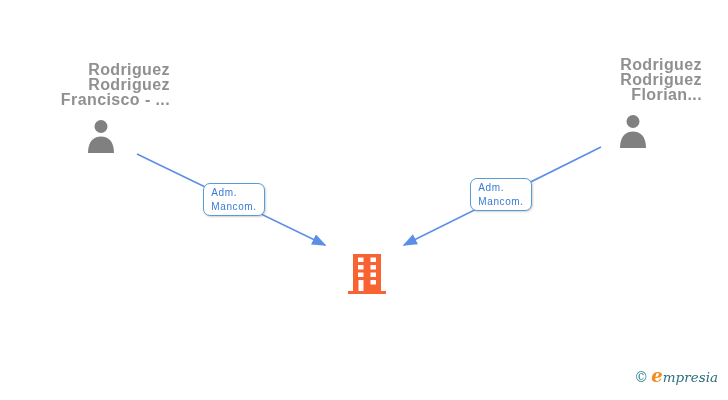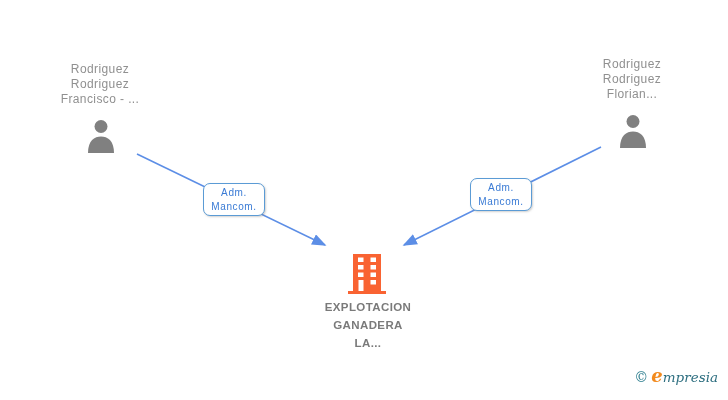--- a/index.html
+++ b/index.html
@@ -23,26 +23,27 @@
   }
   .node {
     position: absolute;
     z-index: 2;
     text-align: center;
     cursor: pointer;
   }
   .person-label {
     position: absolute;
     width: 140px;
-    text-align: center;
+    text-align: right;
     color: #909090;
-    font-size: 12px;
+    font-size: 16px;
     line-height: 15px;
     letter-spacing: 0.4px;
     white-space: pre-line;
+    font-weight: bold;
   }
   .person-icon {
     position: absolute;
     width: 28px;
     height: 34px;
   }
   .person-icon svg { display: block; width: 100%; height: 100%; }
   .company-icon {
     position: absolute;
     width: 38px;
@@ -65,21 +66,21 @@
     z-index: 3;
     width: 60px;
     height: 31px;
     background: #ffffff;
     border: 1.5px solid #5b9bd5;
     border-radius: 7px;
     box-shadow: 1px 1px 2px rgba(120,120,120,0.35);
     display: flex;
     align-items: center;
     justify-content: center;
-    text-align: center;
+    text-align: left;
   }
   .edge-label-text {
     color: #3a7bd5;
     font-size: 10px;
     line-height: 14px;
     letter-spacing: 0.6px;
     white-space: pre-line;
   }
   .logo {
     position: absolute;
@@ -156,23 +157,20 @@
         <rect x="10" y="18.5" width="5.5" height="4.5" fill="#ffffff"></rect>
 
         <rect x="10.5" y="26" width="5" height="11" fill="#ffffff"></rect>
 
         <rect x="22.5" y="3.5" width="5.5" height="4.5" fill="#ffffff"></rect>
         <rect x="22.5" y="11" width="5.5" height="4.5" fill="#ffffff"></rect>
         <rect x="22.5" y="18.5" width="5.5" height="4.5" fill="#ffffff"></rect>
         <rect x="22.5" y="26" width="5.5" height="4.5" fill="#ffffff"></rect>
       </svg>
     </div>
-    <div class="company-label" style="left:0;top:44px;">EXPLOTACION
-GANADERA
-LA...</div>
   </div>
 
   <div class="edge-label-box" style="left:203px;top:183px;">
     <span class="edge-label-text">Adm.
 Mancom.</span>
   </div>
 
   <div class="edge-label-box" style="left:470px;top:178px;">
     <span class="edge-label-text">Adm.
 Mancom.</span>

